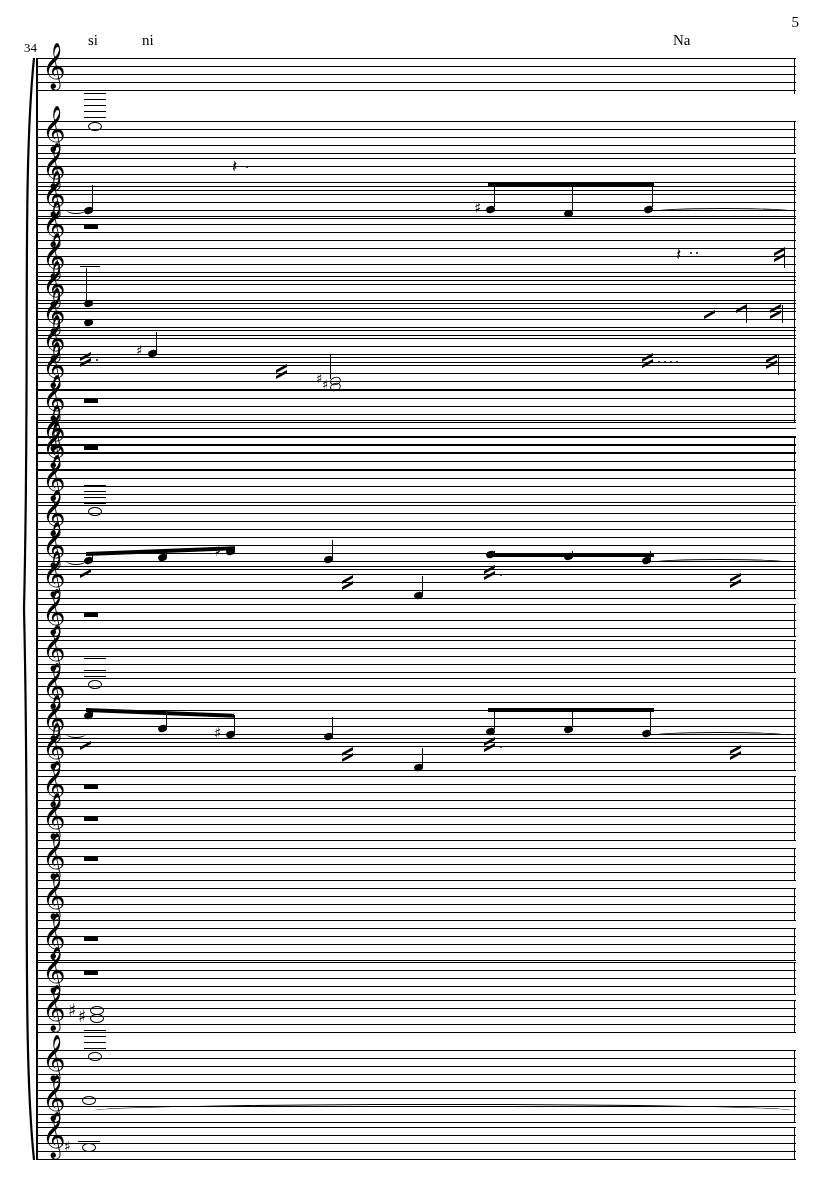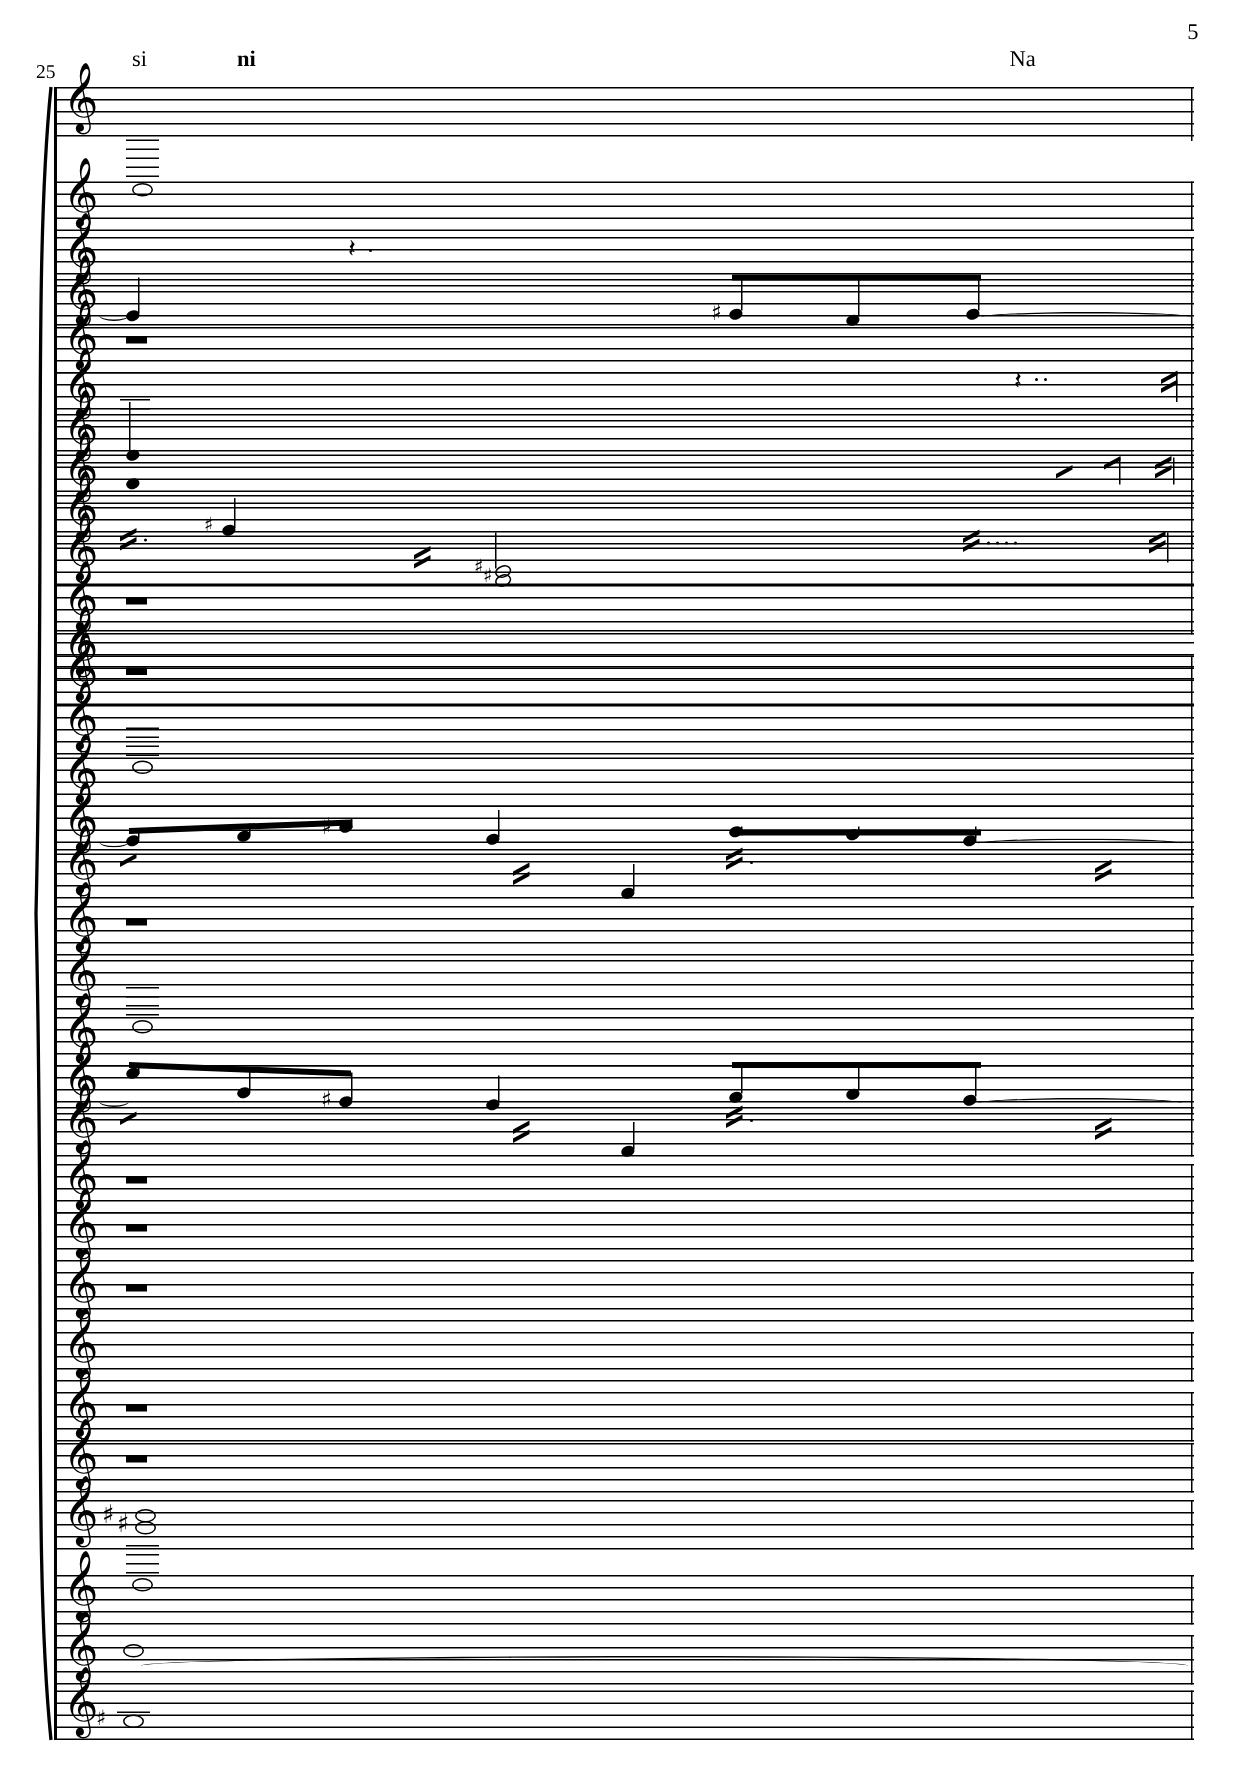--- a/index.html
+++ b/index.html
@@ -165,24 +165,24 @@
     background: #000000;
     transform: skewY(-28deg);
   }
 </style>
 </head>
 <body>
 
 <div id="page">
 
   <div class="page-number">5</div>
-  <div class="measure-number">25</div>
+  <div class="measure-number">34</div>
 
   <div class="lyric" style="left:88px; top:32px;">si</div>
-  <div class="lyric" style="left:158px; top:32px;font-weight:bold;">ni</div>
+  <div class="lyric" style="left:142px; top:32px;">ni</div>
   <div class="lyric" style="left:633px; top:32px;margin-left:40px;">Na</div>
 
   <div class="system">
 
     <div class="barline-left" style="top:58px; height:1102px;"></div>
     <div class="barline-right" style="left:758px; top:58px; height:36px;"></div>
 
     <div class="staff" style="top:58px;">
       <div class="line"></div>
         <div class="line"></div>

